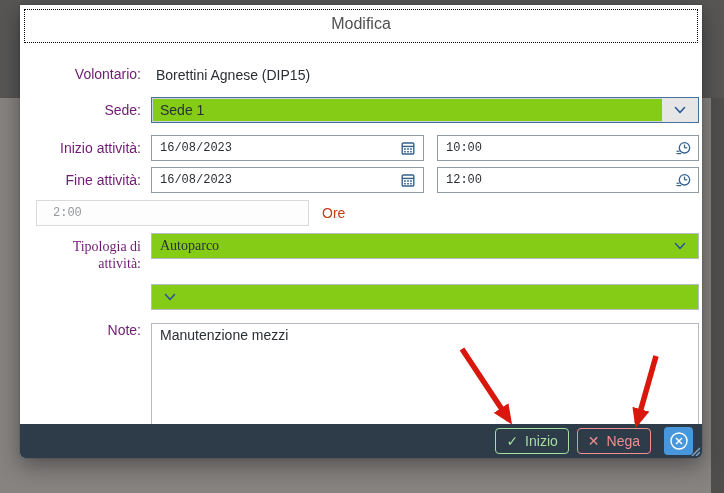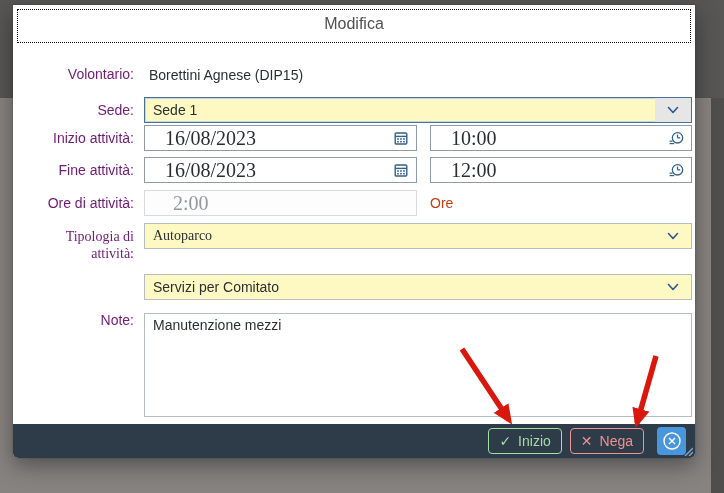--- a/index.html
+++ b/index.html
@@ -6,21 +6,21 @@
   body{
     width:724px;height:493px;position:relative;overflow:hidden;
     font-family:"Liberation Sans","DejaVu Sans",sans-serif;
     background:#868381;
   }
   
   .bg-top{position:absolute;left:0;top:0;width:724px;height:98px;background:#575655;}
   .bg-right{position:absolute;right:0;top:98px;width:13px;height:395px;background:#4f4e4d;}
 
   .dialog{
-    position:absolute;left:13px;top:5px;width:682px;height:453px;
+    position:absolute;left:20px;top:5px;width:682px;height:453px;
     background:#ffffff;border-radius:0 0 5px 5px;
     box-shadow:0 8px 22px rgba(0,0,0,.38), 0 0 2px rgba(0,0,0,.25);
   }
   .dlg-header{
     position:relative;height:40px;background:#fff;
   }
   .focus-outline{
     position:absolute;left:4px;right:4px;top:4px;bottom:2px;
     border:1px dotted #000;pointer-events:none;
   }
@@ -35,48 +35,48 @@
   .row.top{align-items:flex-start;}
   .lbl{
     flex:0 0 105px;text-align:right;color:#701a75;font-size:14px;
     margin-right:10px;line-height:17px;
   }
   .row.top .lbl{padding-top:5px;}
   .ctl{flex:0 0 548px;display:flex;align-items:center;}
 
   .r-volontario{margin-bottom:14px;}
   .r-volontario .val{font-size:14px;color:#2b2f33;padding-left:5px;}
-  .r-sede{margin-bottom:2px;}
+  .r-sede{margin-bottom:12px;}
   .r-inizio{margin-bottom:6px;}
   .r-fine{margin-bottom:7px;}
   .r-ore{margin-bottom:7px;}
   .r-tipologia{margin-bottom:12px;font-family:Liberation Serif, serif;}
   .r-categoria{margin-bottom:7px;}
 
   
   .sel{
-    height:26px;box-sizing:border-box;background:#fef9c3;
+    height:26px;box-sizing:border-box;background:#84cc16;
     border:1px solid #b6bcc2;display:flex;align-items:center;
     width:100%;cursor:pointer;position:relative;
   }
   .sel-text{flex:1;font-size:14px;color:#2b2f33;padding:0 8px;white-space:nowrap;overflow:hidden;}
   .sel-arrow{
     flex:0 0 36px;height:100%;display:flex;align-items:center;justify-content:center;
   }
   .sel.focused{border:1px solid #47719b;box-shadow:inset 0 0 0 1px #c7d3de;}
   .sel.focused .sel-arrow{background:#e6e6e6;}
 
   
   .inp-wrap{
     height:26px;box-sizing:border-box;background:#fff;
     border:1px solid #909ba5;display:flex;align-items:center;position:relative;
   }
   .inp-wrap input{
     border:none;outline:none;background:transparent;flex:1;min-width:0;
-    font-family:Liberation Serif, serif;font-size:20px;color:#2b2f33;padding:0 6px 0 8px;height:100%;margin-left:12px;
+    font-family:Liberation Mono, monospace;font-size:12px;color:#2b2f33;padding:0 6px 0 8px;height:100%;
   }
   .inp-icon{
     flex:0 0 30px;height:100%;display:flex;align-items:center;justify-content:center;cursor:pointer;
   }
   .w-date{width:273px;}
   .w-time{width:262px;margin-left:13px;}
 
   .inp-wrap.disabled{border:1px solid #d8dbde;background:#fdfdfd;padding-left:8px;}
   .inp-wrap.disabled input{color:#93989c;}
   .unit{font-size:14px;color:#c2410c;margin-left:13px;}
@@ -208,21 +208,20 @@
               <line x1="9.5" y1="7.8" x2="12.2" y2="7.8" stroke="#35618f" stroke-width="1.3"></line>
               <line x1="1.5" y1="11.2" x2="4.6" y2="11.2" stroke="#35618f" stroke-width="1.2"></line>
               <line x1="1.5" y1="13.6" x2="6.2" y2="13.6" stroke="#35618f" stroke-width="1.2"></line>
             </svg>
           </span>
         </div>
       </div>
     </div>
 
     <div class="row r-ore">
-      <div class="lbl">Ore di attività:</div>
       <div class="ctl">
         <div class="inp-wrap w-date disabled">
           <input disabled="" value="2:00" style="">
         </div>
         <span class="unit">Ore</span>
       </div>
     </div>
 
     <div class="row top r-tipologia">
       <div class="lbl">Tipologia di attività:</div>
@@ -235,21 +234,20 @@
               </svg>
           </span>
         </div>
       </div>
     </div>
 
     <div class="row r-categoria">
       <div class="lbl"></div>
       <div class="ctl">
         <div class="sel">
-          <span class="sel-text">Servizi per Comitato</span>
           <span class="sel-arrow">
             <svg width="14" height="14" viewBox="0 0 14 14">
                 <path d="M2.5 4.5 L7 9.5 L11.5 4.5" fill="none" stroke="#2c5796" stroke-width="1.6" stroke-linecap="round" stroke-linejoin="round"></path>
               </svg>
           </span>
         </div>
       </div>
     </div>
 
     <div class="row top r-note">

